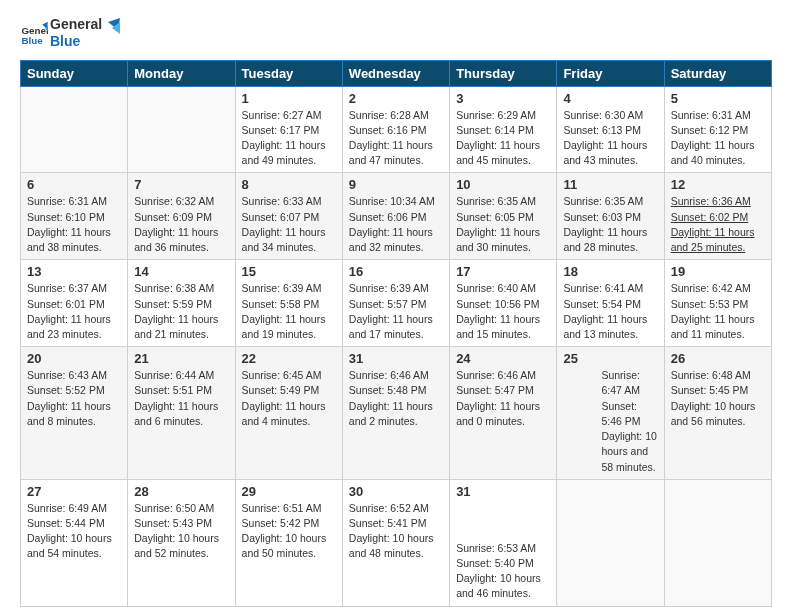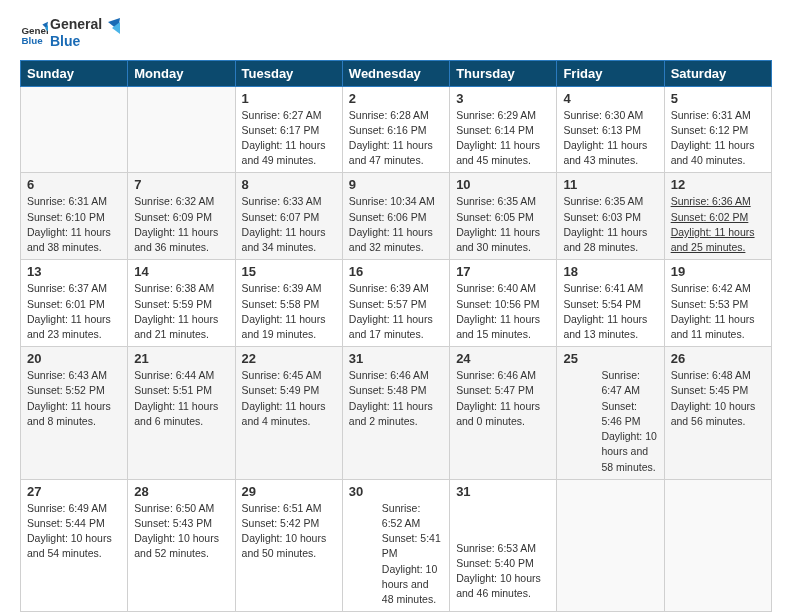--- a/index.html
+++ b/index.html
@@ -314,21 +314,21 @@
 Daylight: 10 hours and 52 minutes.</div>
           </td>
           <td>
             <span class="day-num">29</span>
             <div class="day-info" style="white-space: pre-line;">Sunrise: 6:51 AM
 Sunset: 5:42 PM
 Daylight: 10 hours and 50 minutes.</div>
           </td>
           <td>
             <span class="day-num">30</span>
-            <div class="day-info" style="white-space: pre-line; margin-left: 33px;">Sunrise: 6:52 AM
+            <div class="day-info" style="white-space: pre-line;">Sunrise: 6:52 AM
 Sunset: 5:41 PM
 Daylight: 10 hours and 48 minutes.</div>
           </td>
           <td>
             <span class="day-num">31</span>
             <div class="day-info" style="white-space: pre-line; margin-top: 42px;">Sunrise: 6:53 AM
 Sunset: 5:40 PM
 Daylight: 10 hours and 46 minutes.</div>
           </td>
           <td class="empty-cell" style="background: rgb(249, 249, 249);"></td>

